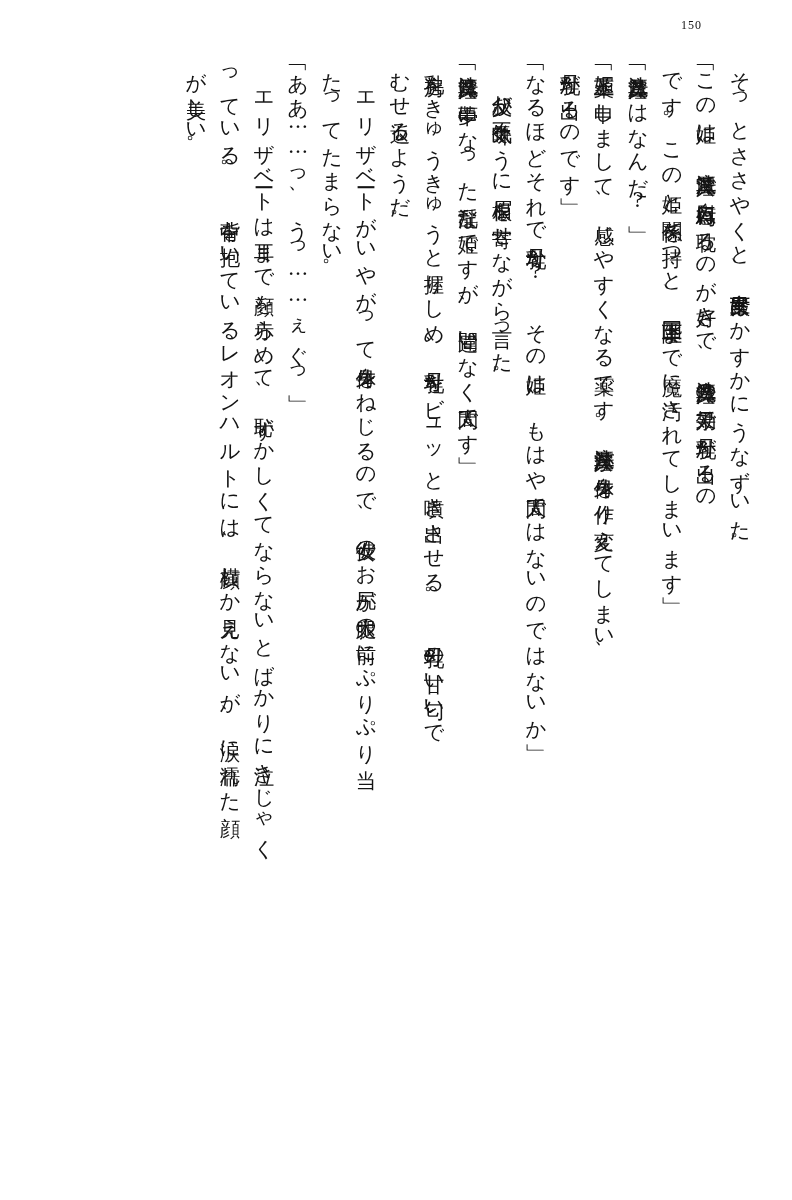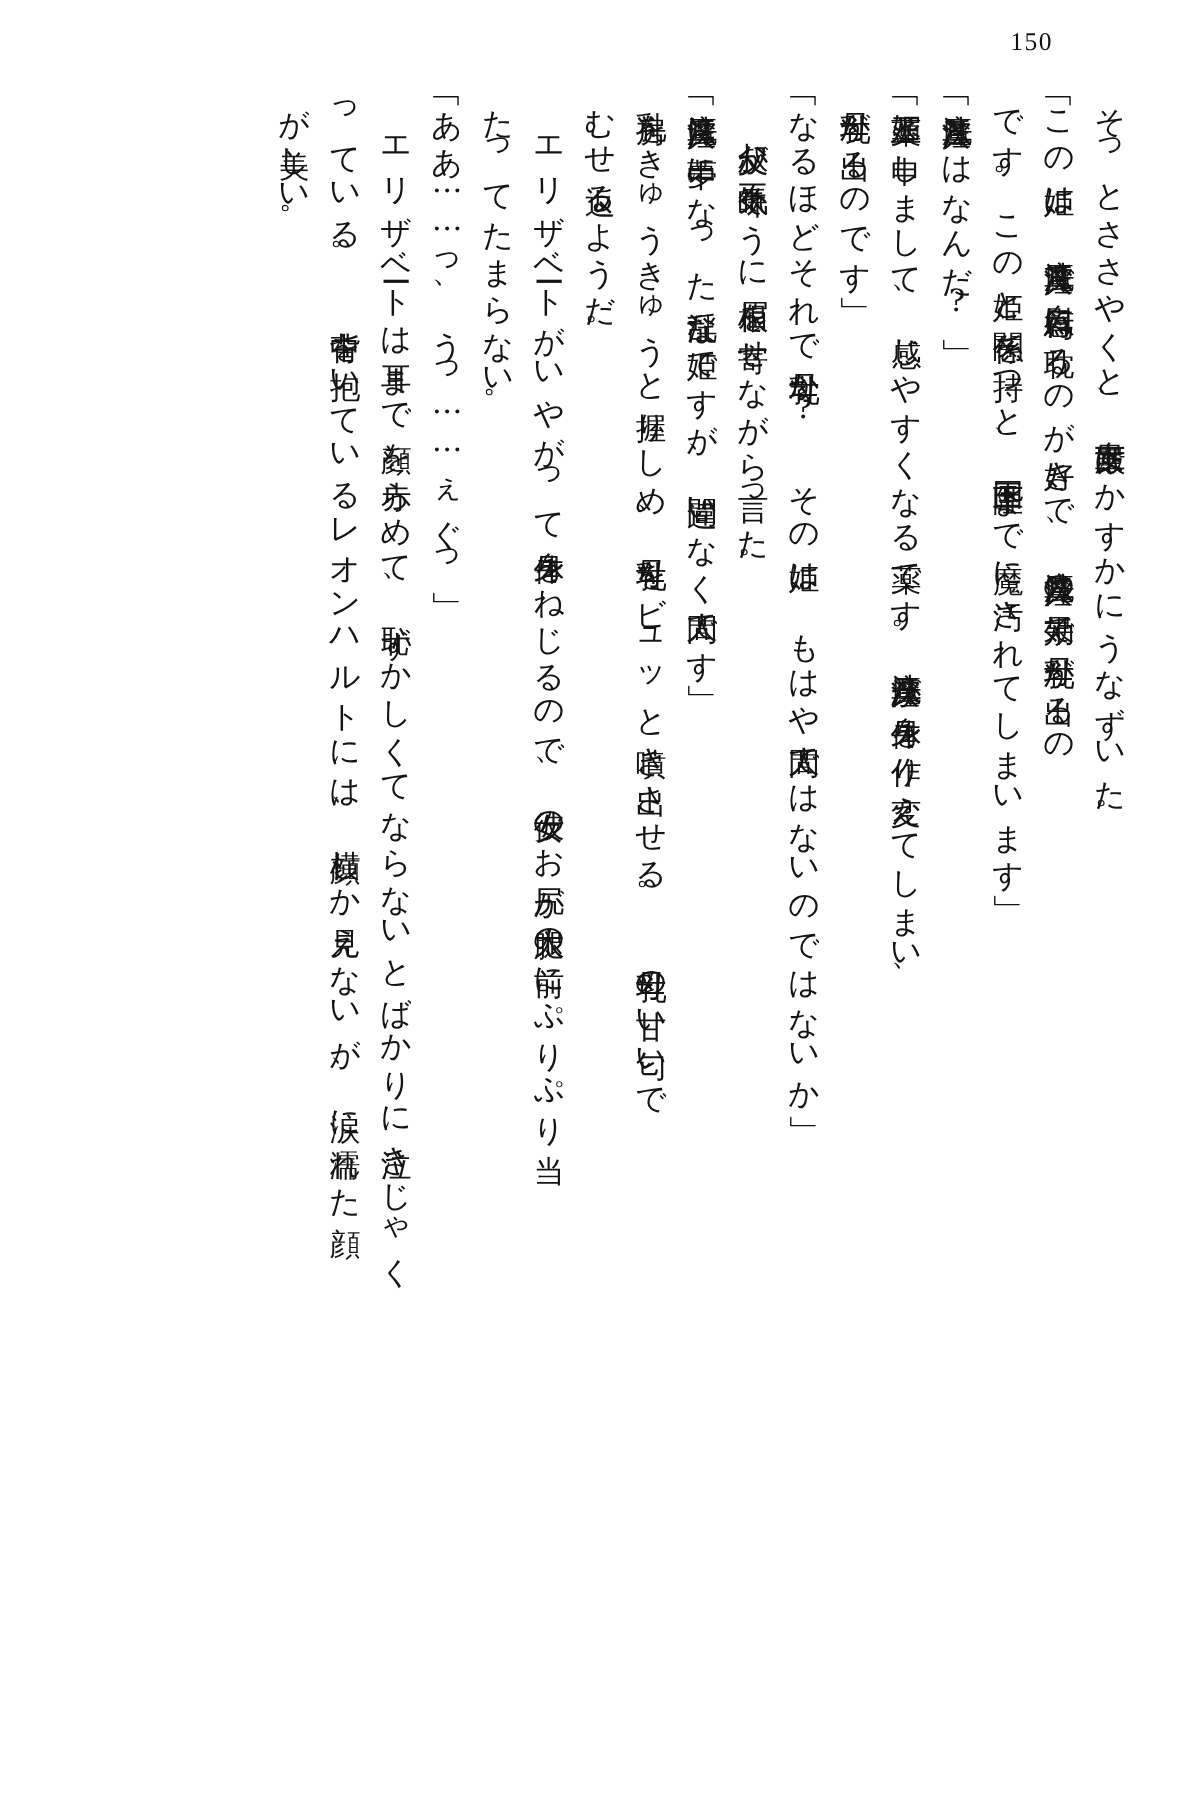--- a/index.html
+++ b/index.html
@@ -13,21 +13,21 @@
     height: 1200px;
     background: #ffffff;
     overflow: hidden;
     font-family: "Liberation Serif", "DejaVu Serif", serif;
     color: #1a1a1a;
   }
   .page-number {
     position: absolute;
     top: 18px;
     right: 90px;
-    font-size: 17px;
+    font-size: 12px;
     font-family: "Liberation Serif", "DejaVu Serif", serif;
     letter-spacing: 1px;
     color: #111111;
   }
   .body-text {
     position: absolute;
     top: 58px;
     left: 40px;
     right: 42px;
     bottom: 28px;

